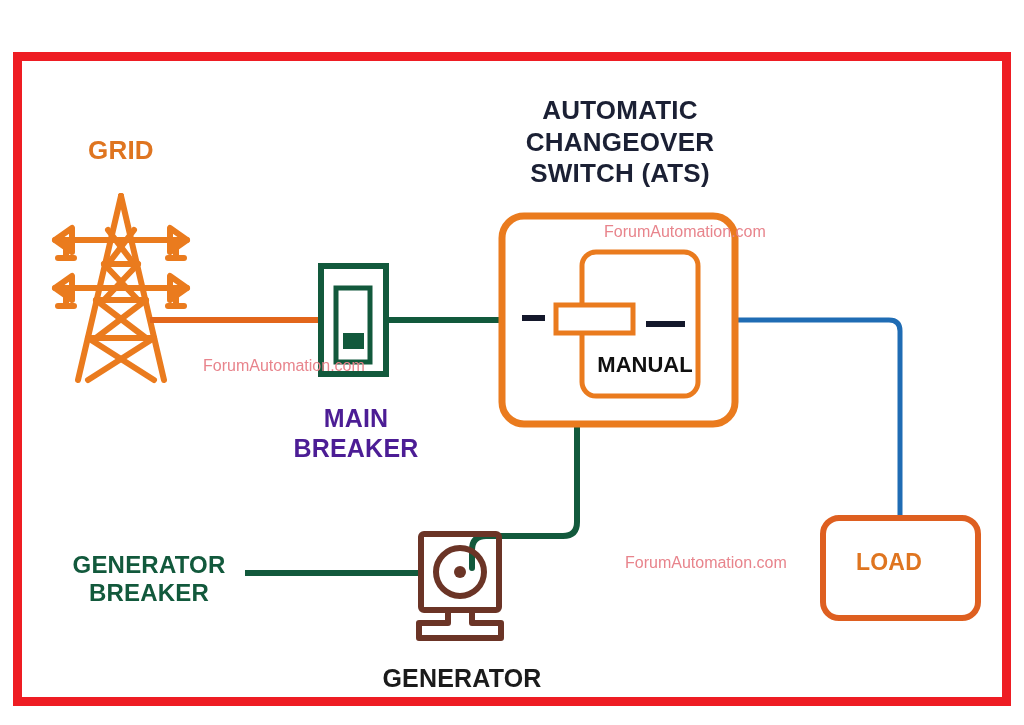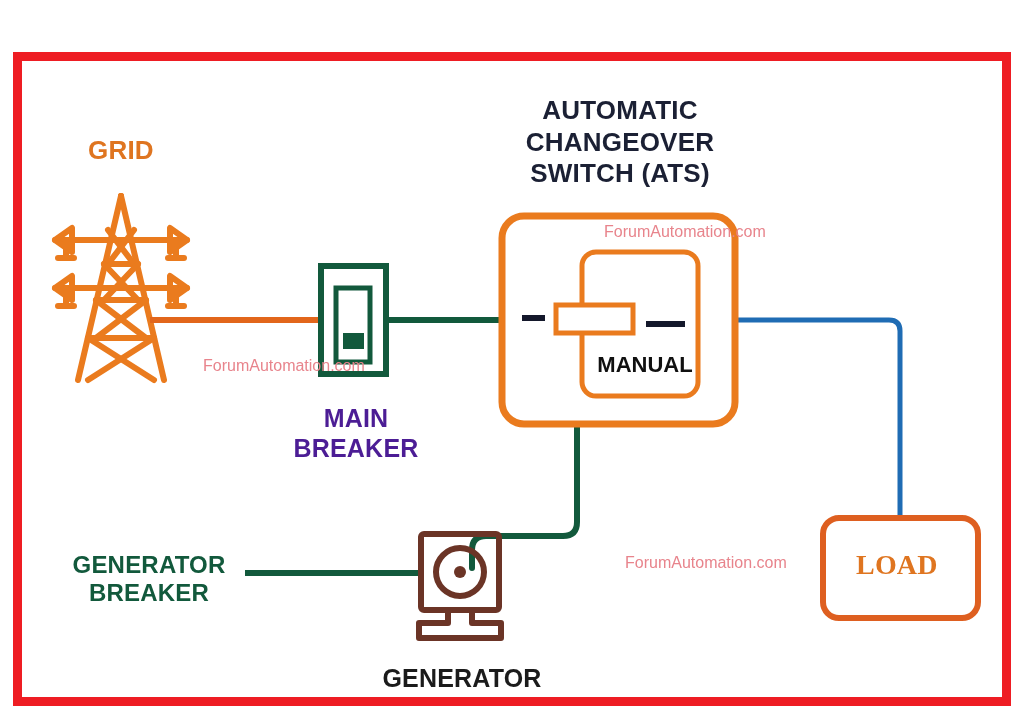--- a/index.html
+++ b/index.html
@@ -74,22 +74,21 @@
   .lbl-generator {
     left: 362px; top: 665px;
     width: 200px;
     text-align: center;
     color: #1b1b1b;
     font-size: 25px;
   }
   .lbl-load {
     left: 856px; top: 550px;
     color: #df7520;
-    font-size: 28px;
-    font-family: Liberation Serif, serif;
+    font-size: 23px;
   }
   .sw-txt {
     position: absolute;
     font-weight: bold;
     color: #101010;
     font-size: 23px;
     text-align: center;
   }
   .sw-auto { left: 589px; top: 267px; width: 112px; }
   .sw-manual { left: 580px; top: 352px; width: 130px; font-size: 22px; }

